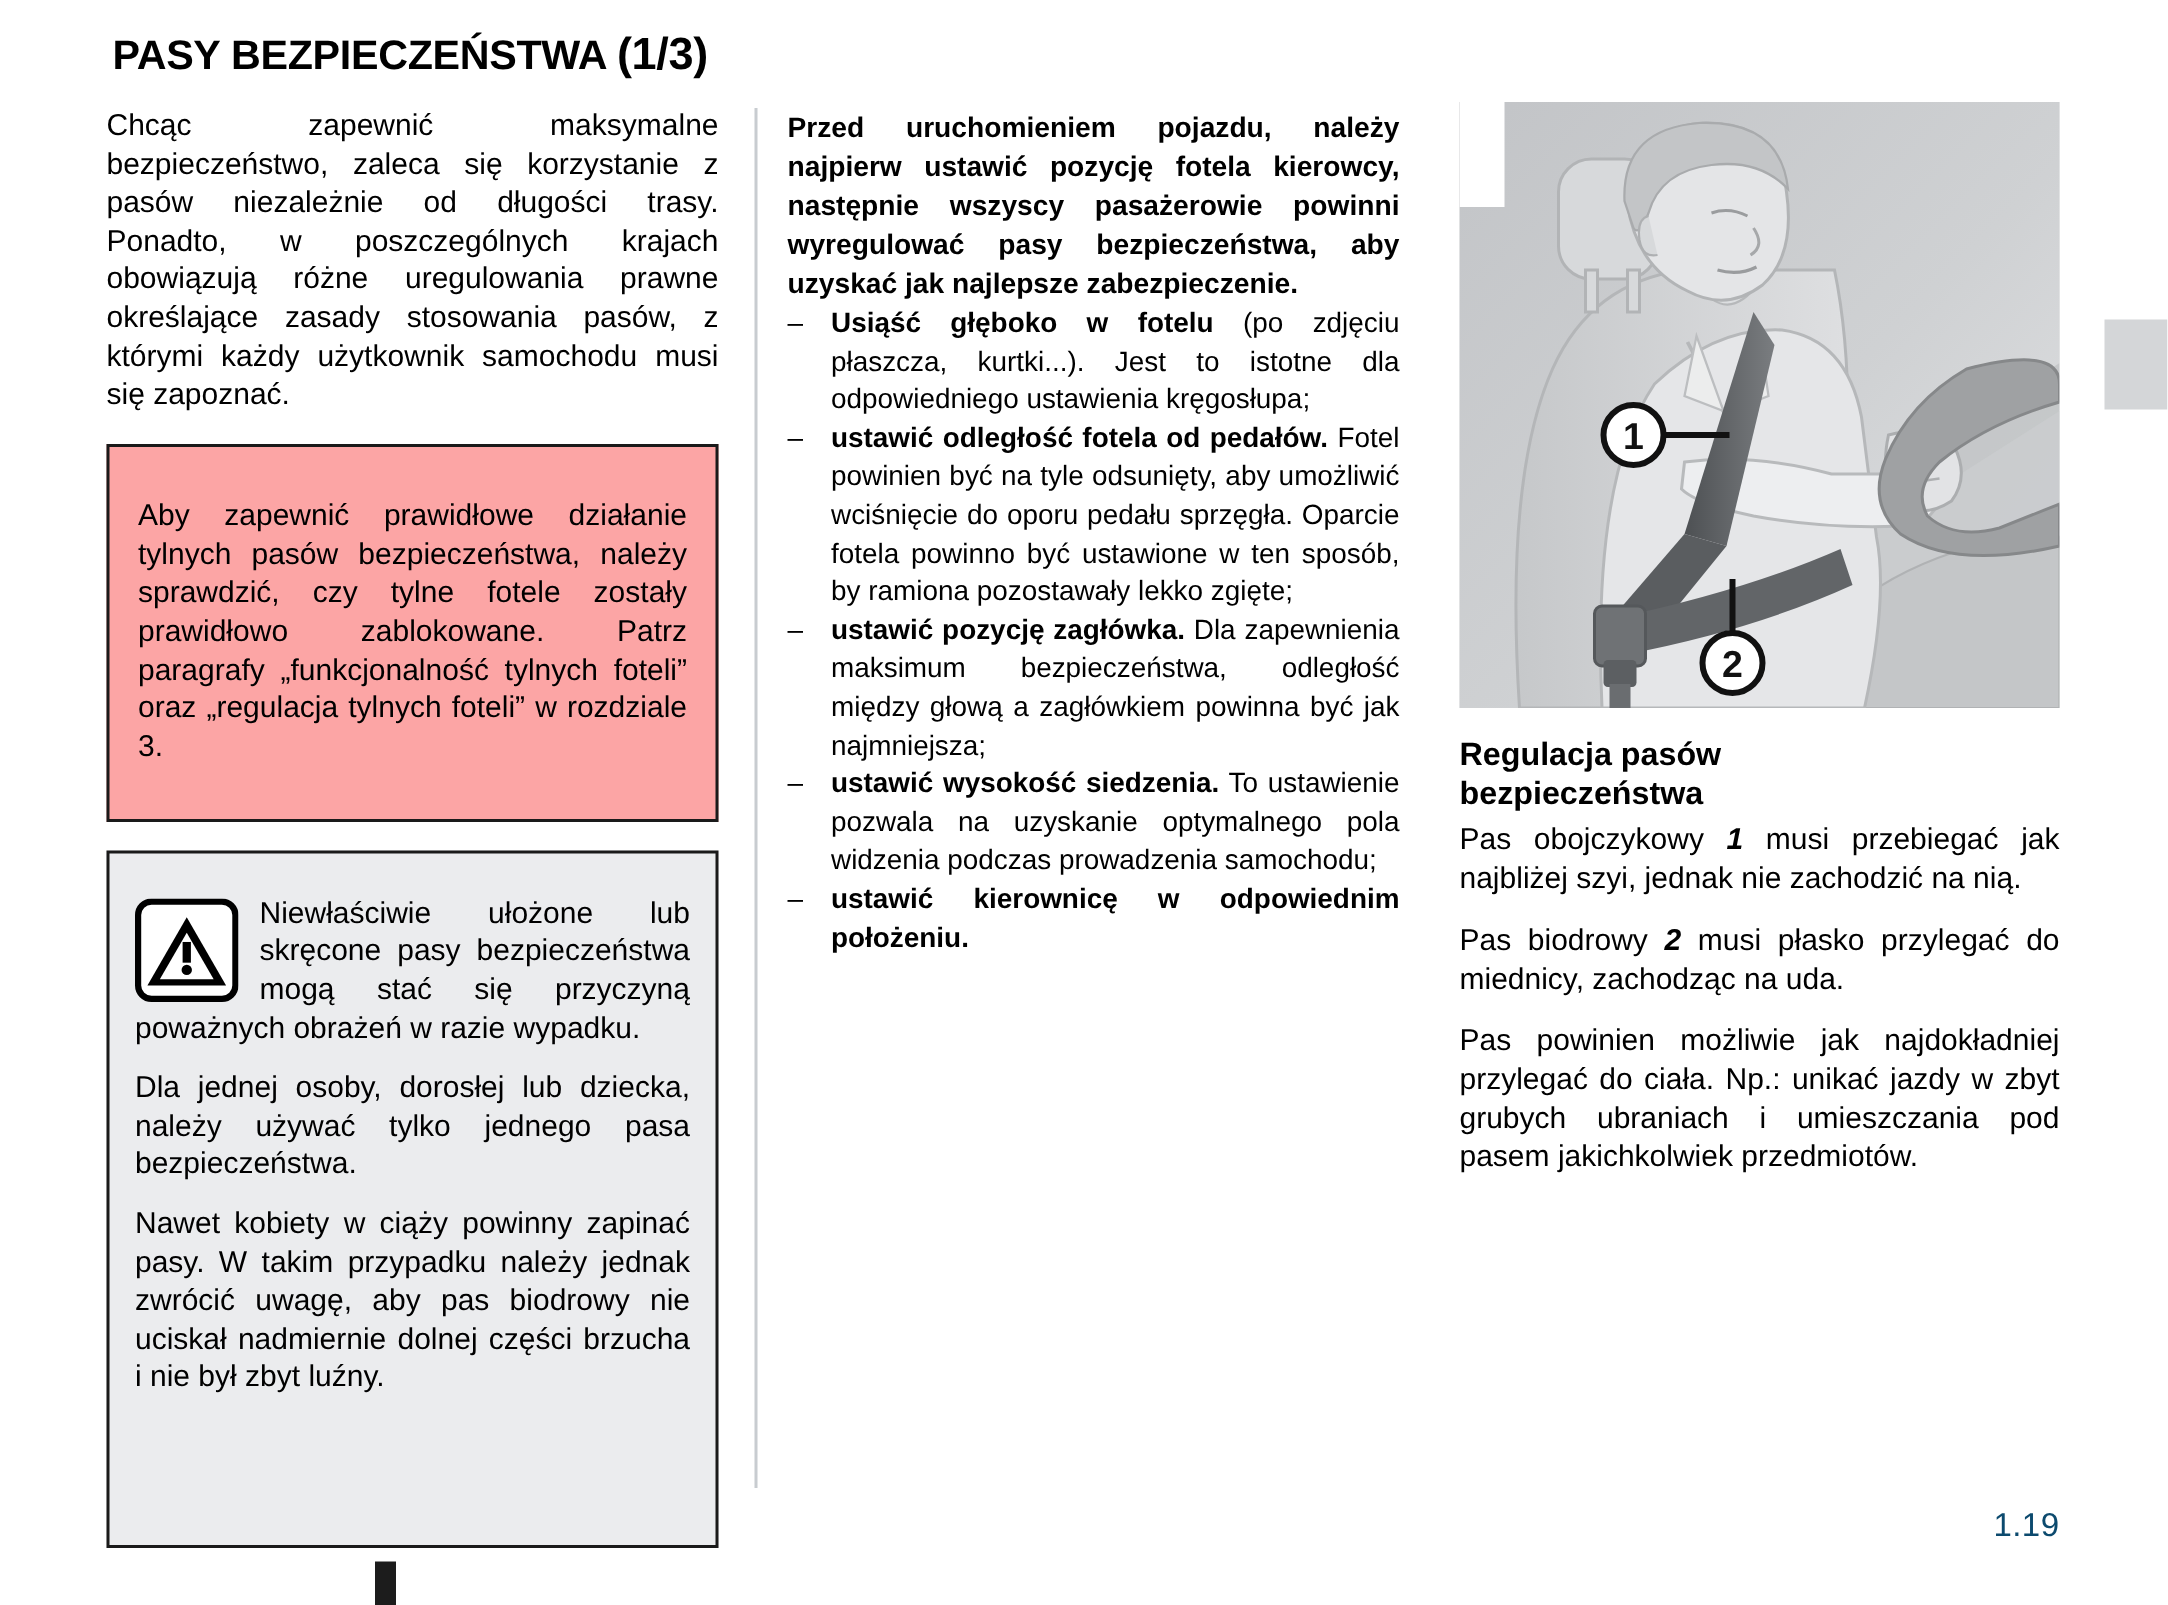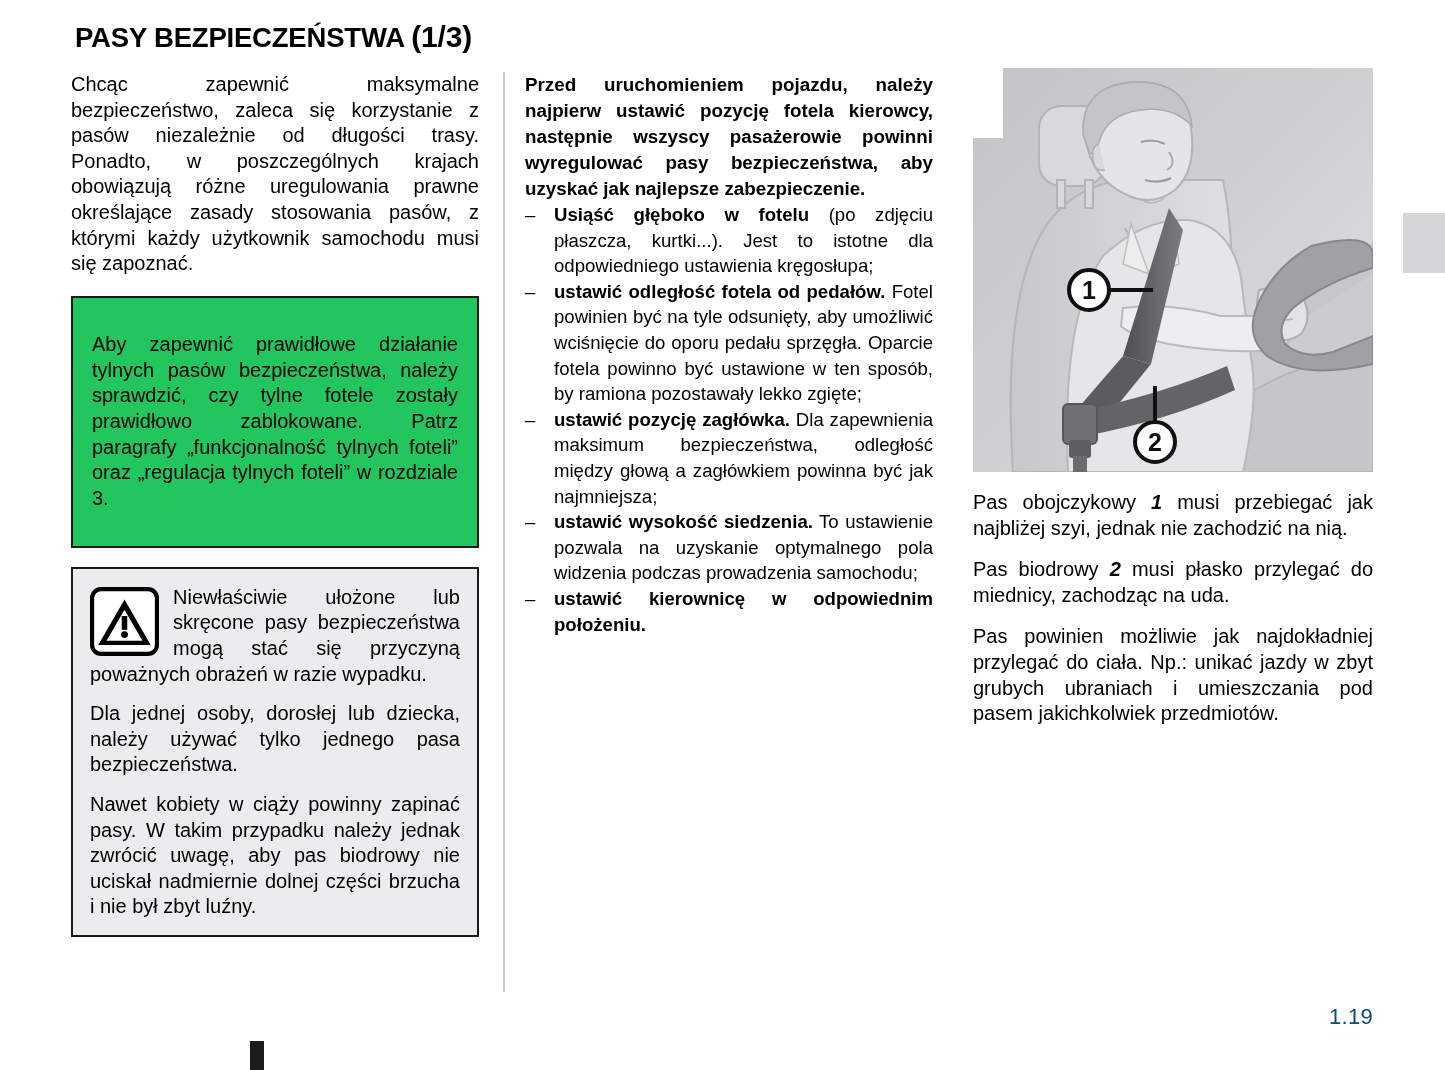--- a/index.html
+++ b/index.html
@@ -76,35 +76,35 @@
     margin: 28px 0 2px 0;
     text-align: left;
   }
   h2.section.tight { margin-top: 0; }
 
   
   .framed-box {
     position: relative;
     box-sizing: border-box;
     border: 2.5px solid #1a1a1a;
-    background: #22c55e;
+    background: #fca5a5;
   }
   #notice-box {
     margin-top: 19px;
     height: 252px;
     padding: 0 19px;
     display: flex;
     align-items: center;
   }
   #notice-box .para { margin: 0; width: 100%; }
 
   #warning-box {
     margin-top: 19px;
-    height: 370px;
-    padding: 16px 17px 0 17px;
+    height: 465px;
+    padding: 28px 17px 0 17px;
     background: #ebecee;
   }
   #warning-box .para { margin-bottom: 14px; }
 
   .warn-icon {
     float: left;
     width: 69px;
     height: 69px;
     margin: 2px 14px 2px 0;
     box-sizing: border-box;
@@ -326,20 +326,24 @@
       <line x1="182" y1="318" x2="182" y2="354" stroke="#111111" stroke-width="4"></line>
       <circle cx="182" cy="374" r="20" fill="#ffffff" stroke="#111111" stroke-width="4"></circle>
       <text x="182" y="383" font-family="Liberation Sans, sans-serif" font-size="25" font-weight="bold" text-anchor="middle" fill="#111111">2</text>
     </svg>
 
     <div id="fig-num-badge"></div>
     <div id="fig-num">13622</div>
   </div>
 
   <div class="body-text">
+    <h2 class="section tight">
+      <span>Regulacja pasów</span><br>
+      <span>bezpieczeństwa</span>
+    </h2>
 
     <div id="col3-paragraphs">
         <p class="para"><span>Pas obojczykowy </span><i>1</i><span> musi przebiegać jak najbliżej szyi, jednak nie zachodzić na nią.</span></p>
         <p class="para"><span>Pas biodrowy </span><i>2</i><span> musi płasko przylegać do miednicy, zachodząc na uda.</span></p>
         <p class="para last">Pas powinien możliwie jak najdokładniej przylegać do ciała. Np.: unikać jazdy w zbyt grubych ubraniach i umieszczania pod pasem jakichkolwiek przedmiotów.</p>
       </div>
   </div>
 
 </div>
 

